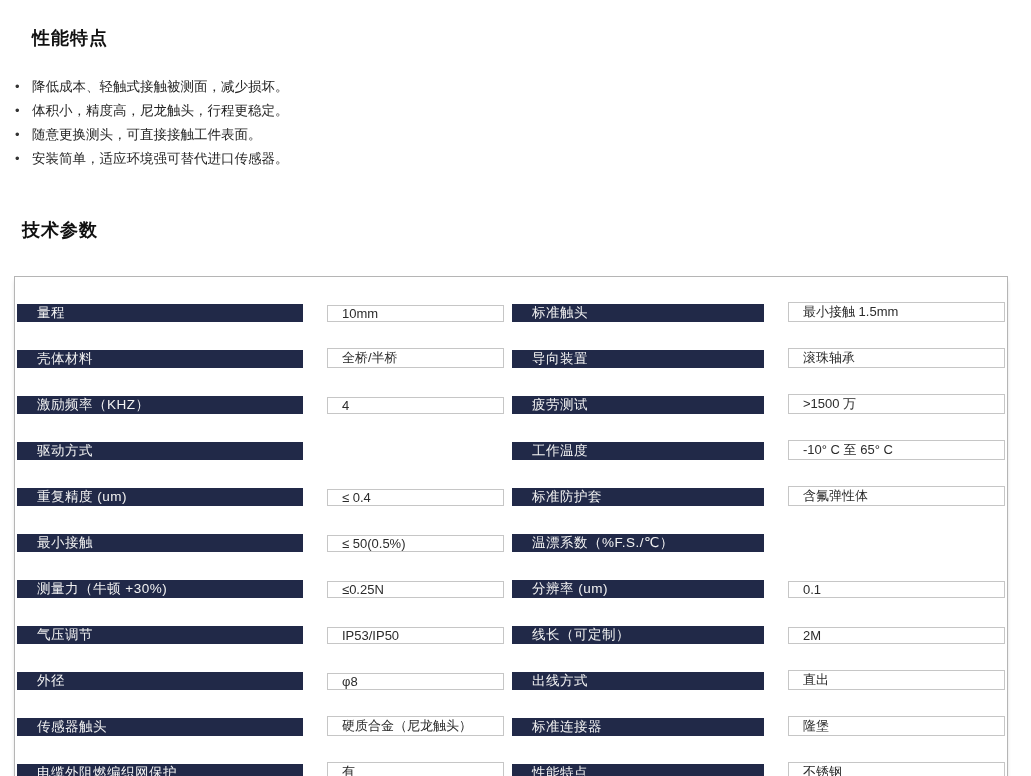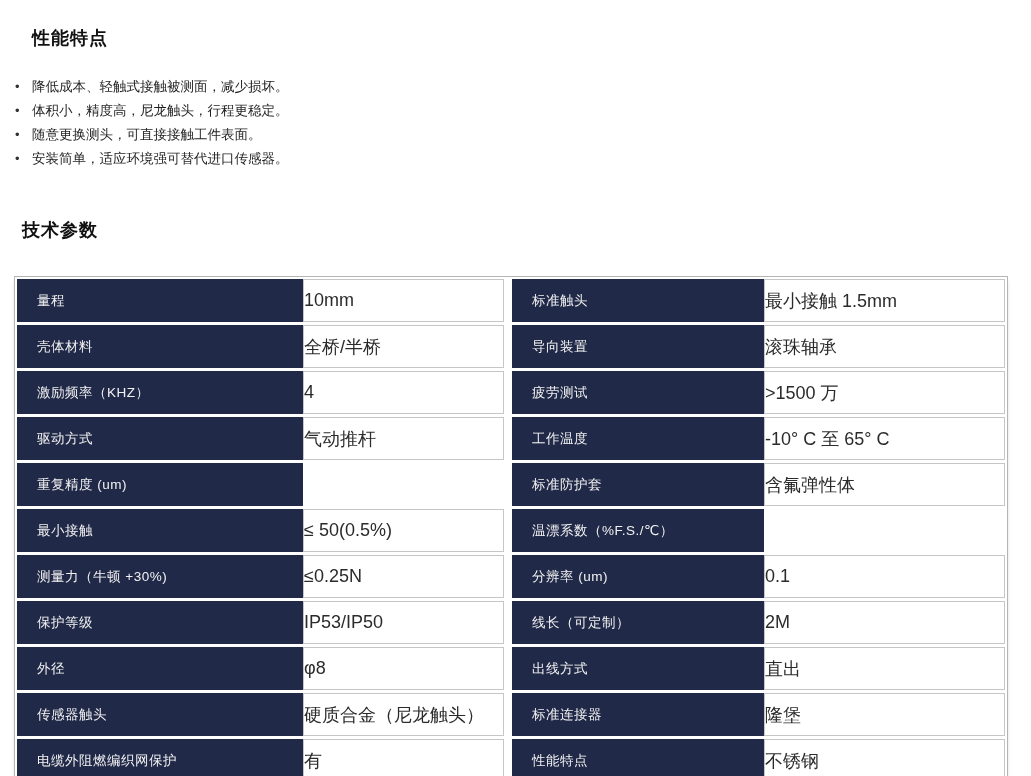--- a/index.html
+++ b/index.html
@@ -70,40 +70,43 @@
   .half{
     display:flex;
     flex-direction:column;
     gap:3px;
   }
   .half.left{width:487px;}
   .half.right{flex:1;}
   .spec-row{
     display:flex;
     height:43px;
+    align-items:flex-end;
   }
   .spec-label{
     background:var(--navy);
     color:var(--label-text);
     display:flex;
     align-items:center;
     padding-left:20px;
     font-size:13.5px;
     letter-spacing:0.5px;
   }
   .half.left .spec-label{width:286px;flex:0 0 286px;}
   .half.right .spec-label{width:252px;flex:0 0 252px;}
   .spec-value{
     flex:1;
     background:#fff;
     border:1px solid var(--cell-border);
     display:flex;
     align-items:center;
-    font-size:18px;
+    padding-left:14px;
+    font-size:13px;
     color:var(--value-text);
+    margin-left:24px;
   }
 </style>
 </head>
 <body>
 
 <div class="page">
 
   <h1 class="section-title first">性能特点</h1>
 
   <ul class="features-list" id="features-list">
@@ -136,35 +139,35 @@
         <div class="spec-row">
           <div class="spec-label">壳体材料</div>
           <div class="spec-value">全桥/半桥</div>
         </div>
         <div class="spec-row">
           <div class="spec-label">激励频率（KHZ）</div>
           <div class="spec-value">4</div>
         </div>
         <div class="spec-row">
           <div class="spec-label">驱动方式</div>
-          <div class="spec-value">气动推杆</div>
         </div>
         <div class="spec-row">
           <div class="spec-label">重复精度 (um)</div>
+          <div class="spec-value">≤ 0.4</div>
         </div>
         <div class="spec-row">
           <div class="spec-label">最小接触</div>
           <div class="spec-value">≤ 50(0.5%)</div>
         </div>
         <div class="spec-row">
           <div class="spec-label">测量力（牛顿 +30%)</div>
           <div class="spec-value">≤0.25N</div>
         </div>
         <div class="spec-row">
-          <div class="spec-label">保护等级</div>
+          <div class="spec-label">气压调节</div>
           <div class="spec-value">IP53/IP50</div>
         </div>
         <div class="spec-row">
           <div class="spec-label">外径</div>
           <div class="spec-value">φ8</div>
         </div>
         <div class="spec-row">
           <div class="spec-label">传感器触头</div>
           <div class="spec-value">硬质合金（尼龙触头）</div>
         </div>

